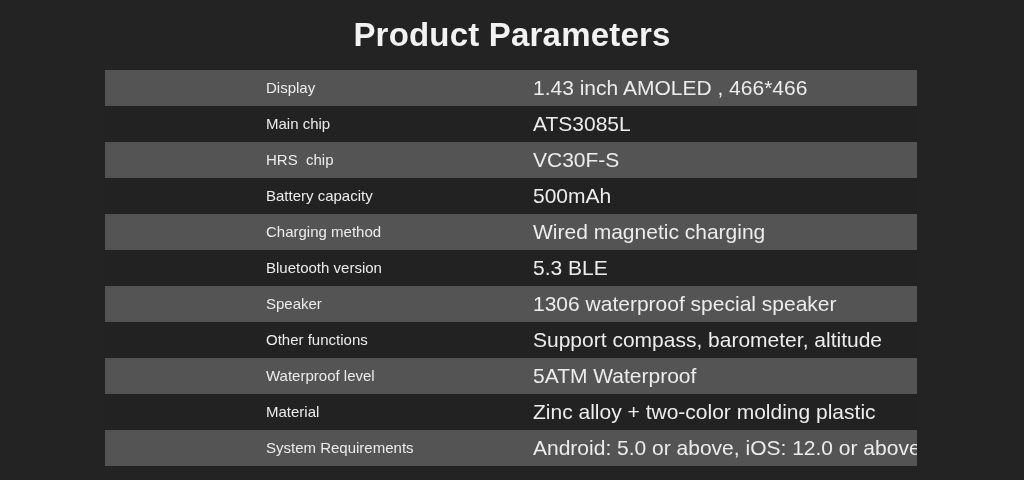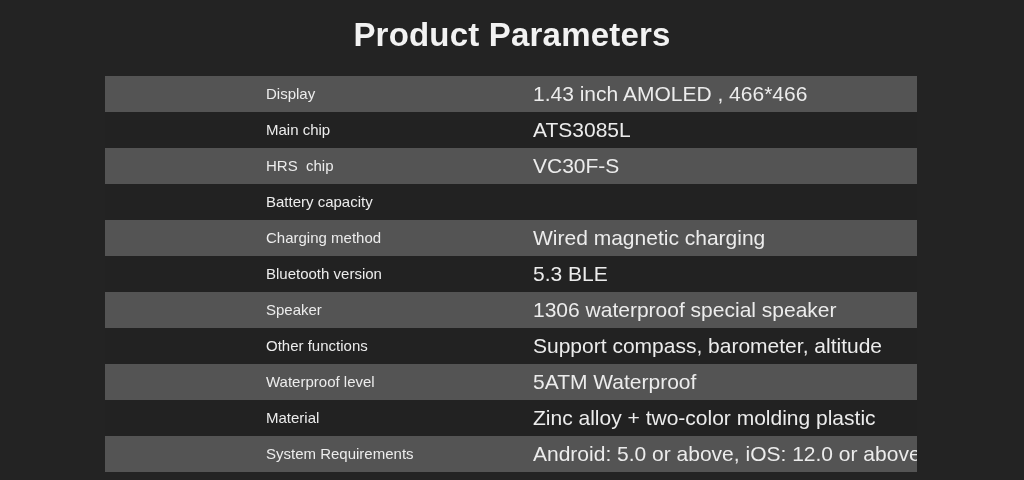--- a/index.html
+++ b/index.html
@@ -30,21 +30,21 @@
     color: #f2f2f2;
     font-size: 33px;
     font-weight: bold;
     letter-spacing: 0.2px;
     line-height: 42px;
     white-space: nowrap;
   }
   .spec-table {
     position: absolute;
     left: 105px;
-    top: 76px;
+    top: 70px;
     width: 812px;
   }
   .spec-row {
     display: flex;
     align-items: center;
     height: 36px;
     box-sizing: border-box;
   }
   .spec-row.shade-light {
     background: #545454;
@@ -89,20 +89,21 @@
       <div class="spec-row shade-dark">
         <div class="spec-label">Main chip</div>
         <div class="spec-value">ATS3085L</div>
       </div>
       <div class="spec-row shade-light">
         <div class="spec-label">HRS  chip</div>
         <div class="spec-value">VC30F-S</div>
       </div>
       <div class="spec-row shade-dark">
         <div class="spec-label">Battery capacity</div>
+        <div class="spec-value">500mAh</div>
       </div>
       <div class="spec-row shade-light">
         <div class="spec-label">Charging method</div>
         <div class="spec-value">Wired magnetic charging</div>
       </div>
       <div class="spec-row shade-dark">
         <div class="spec-label">Bluetooth version</div>
         <div class="spec-value">5.3 BLE</div>
       </div>
       <div class="spec-row shade-light">

